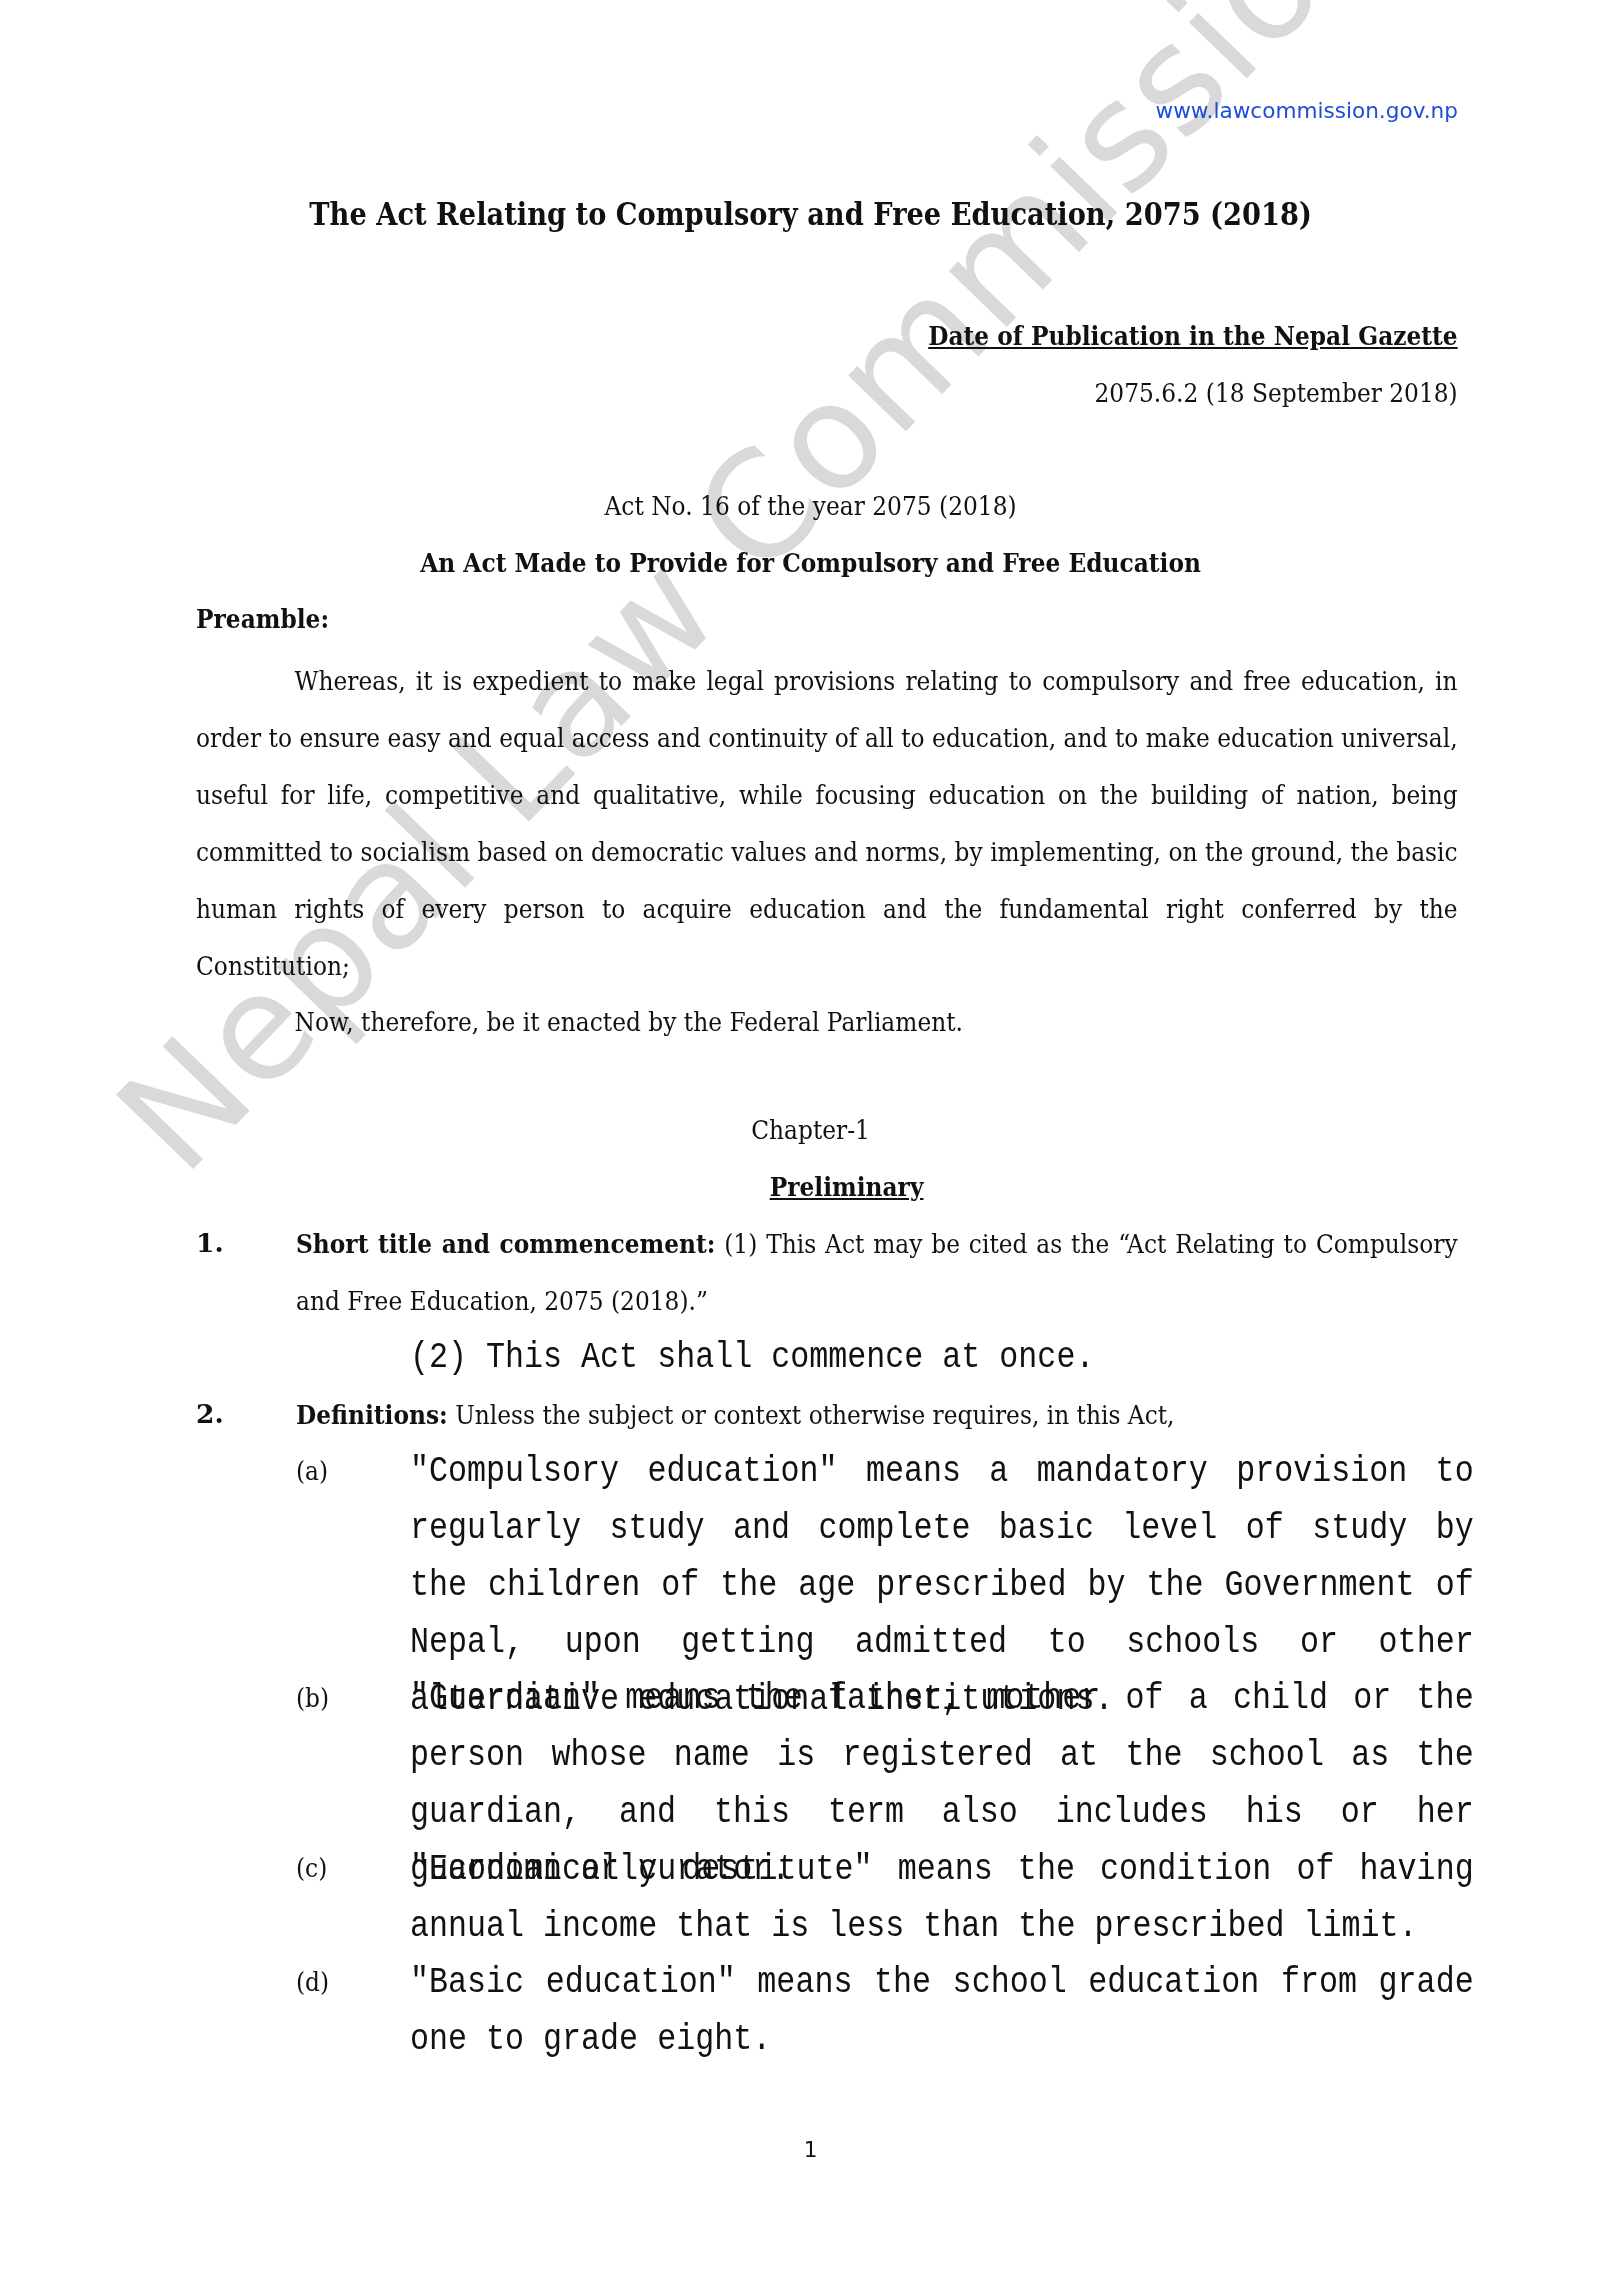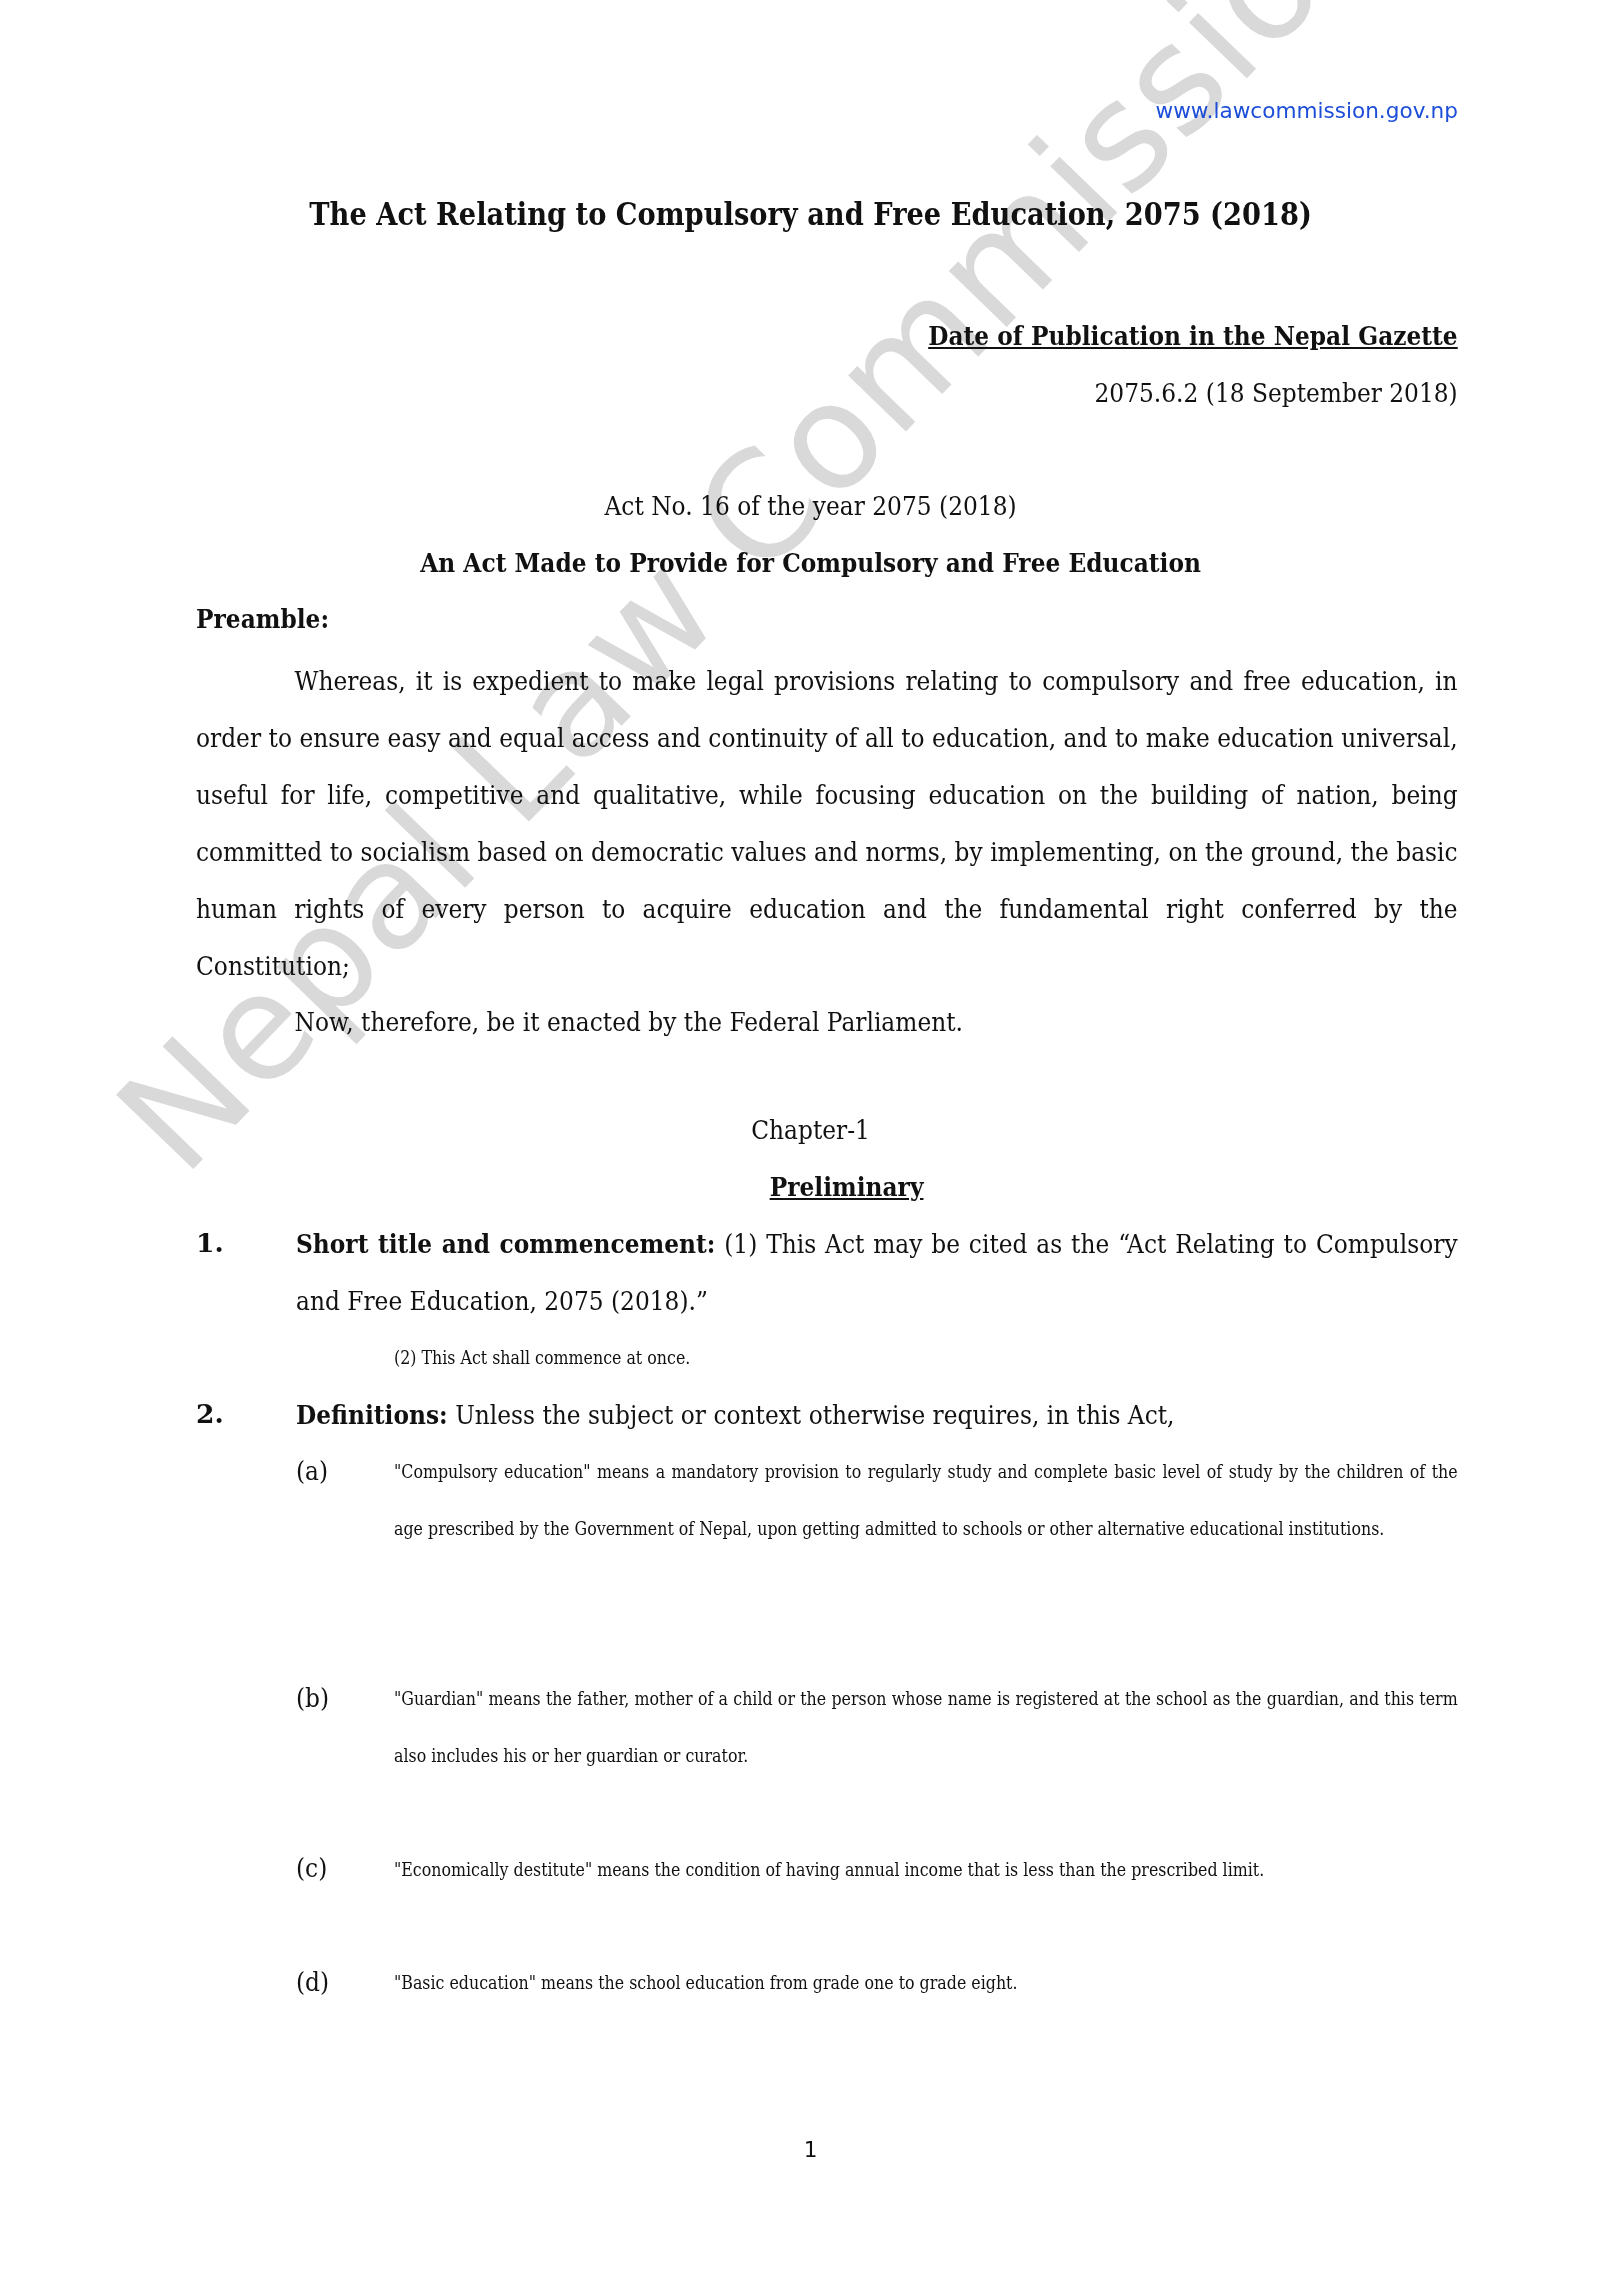--- a/index.html
+++ b/index.html
@@ -33,22 +33,22 @@
   .indent { text-indent: 112px; }
   .chap { top: 1114px; font-weight: normal; }
   .prelim { top: 1171px; font-weight: bold; text-decoration: underline; margin-left: 36px; }
   .sec-num { position: absolute; left: 196px; font-size: 26.5px; font-weight: bold; z-index: 1; }
   .sec-body { position: absolute; left: 296px; width: 1162px; font-size: 26.5px; line-height: 57px;
               text-align: justify; text-align-last: left; z-index: 1; }
   .sec-body .inner { display: block; transform: scaleX(0.88); transform-origin: 0 0; width: 113.6%; }
   .bold { font-weight: bold; }
   .sub-label { position: absolute; left: 296px; font-size: 26.5px; z-index: 1;
                transform: scaleX(0.88); transform-origin: 0 0; }
-  .sub-body { position: absolute; left: 394px; width: 1064px; font-size: 18px; line-height: 57px;
-              text-align: justify; text-align-last: left; z-index: 1; }
+  .sub-body { position: absolute; left: 410px; width: 1064px; font-size: 36px; line-height: 57px;
+              text-align: justify; text-align-last: left; z-index: 1; font-family: Liberation Mono, monospace; }
   .sub-body .inner { display: block; transform: scaleX(0.88); transform-origin: 0 0; width: 113.6%; }
   .pageno { left: 0; width: 1621px; text-align: center; top: 2137px;
             font-family: "DejaVu Sans", "Liberation Sans", sans-serif; font-size: 21.6px; }
 </style>
 </head>
 <body>
 
 <div class="page">
 
   <div class="watermark">Nepal Law Commission</div>

